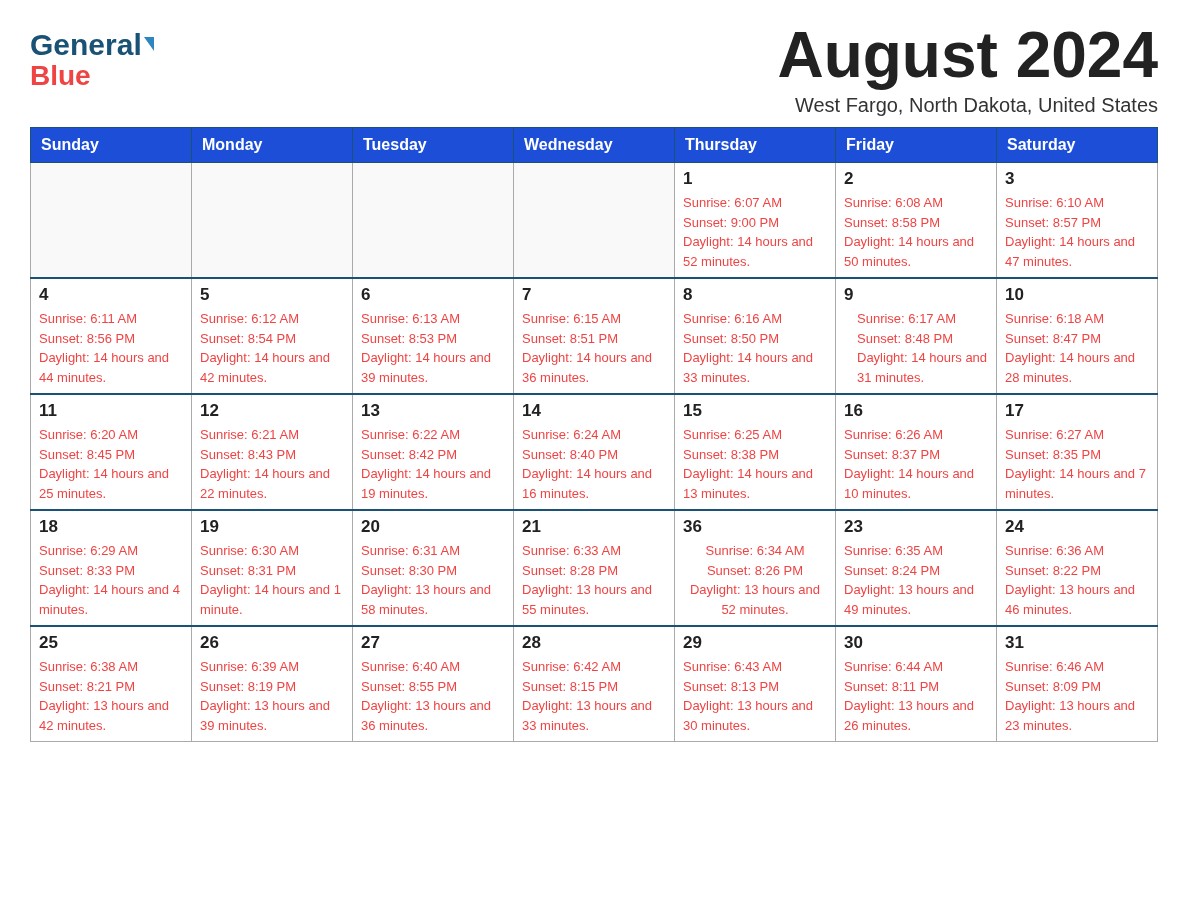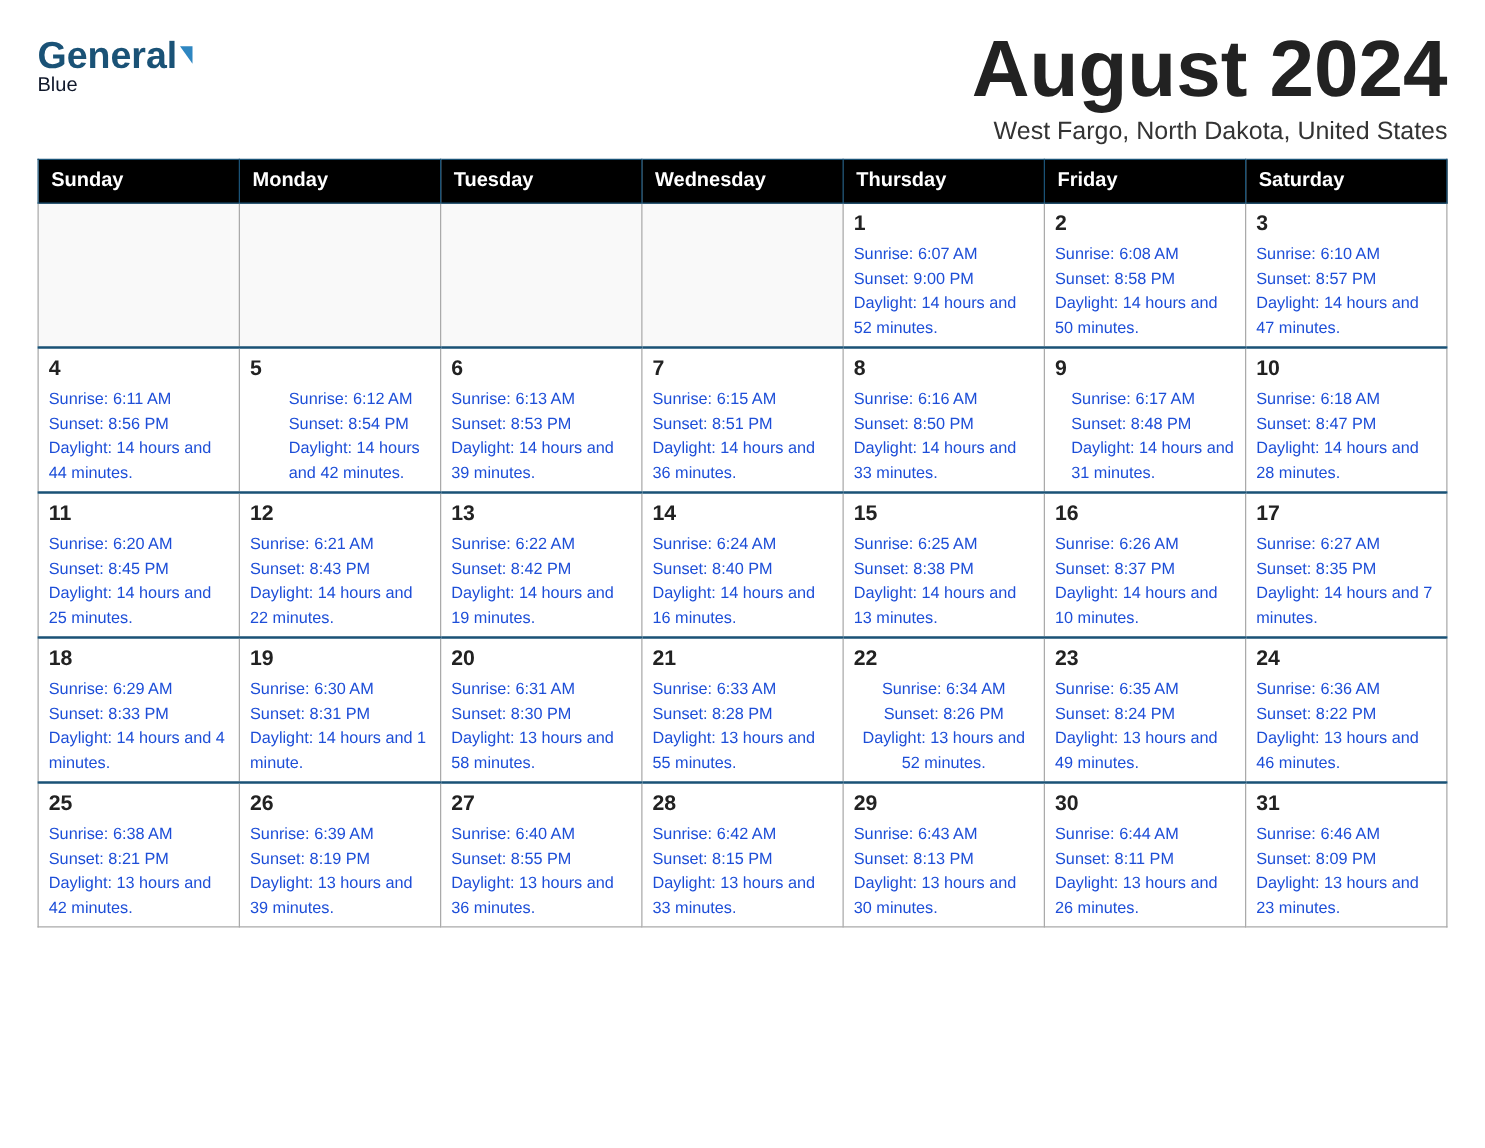--- a/index.html
+++ b/index.html
@@ -26,23 +26,23 @@
     .logo-text {
       font-size: 30px;
       font-weight: bold;
       color: #222;
       line-height: 1;
     }
     .logo-text span {
       color: #1a5276;
     }
     .logo-blue {
-      color: #0f172a;
-      font-size: 16px;
-      font-weight: normal;
+      color: #ef4444;
+      font-size: 28px;
+      font-weight: bold;
     }
     .logo-triangle {
       display: inline-block;
       width: 0;
       height: 0;
       border-left: 10px solid transparent;
       border-right: 0px solid transparent;
       border-top: 14px solid #2e86c1;
       margin-left: 2px;
       vertical-align: middle;
@@ -61,21 +61,21 @@
       font-size: 20px;
       color: #333;
       margin-top: 4px;
     }
     .calendar {
       width: 100%;
       border-collapse: collapse;
       margin-top: 10px;
     }
     .calendar th {
-      background: #000000;
+      background: #1d4ed8;
       color: #fff;
       font-size: 16px;
       font-weight: bold;
       padding: 8px 10px;
       text-align: left;
       border: 1px solid #1a5276;
     }
     .calendar td {
       vertical-align: top;
       border: 1px solid #aaa;
@@ -87,21 +87,21 @@
     }
     .day-num {
       font-size: 17px;
       font-weight: bold;
       color: #222;
       display: block;
       margin-bottom: 4px;
     }
     .day-info {
       font-size: 13px;
-      color: #1d4ed8;
+      color: #ef4444;
       line-height: 1.5;
     }
     .empty-cell {
       background: #f9f9f9;
     }
     .row-divider td {
       border-top: 2px solid #1a5276;
     }
   </style>
 </head>
@@ -160,21 +160,21 @@
       </tr>
       <tr class="row-divider">
         <td>
           <span class="day-num">4</span>
           <div class="day-info" style="white-space: pre-line;">Sunrise: 6:11 AM
 Sunset: 8:56 PM
 Daylight: 14 hours and 44 minutes.</div>
         </td>
         <td>
           <span class="day-num">5</span>
-          <div class="day-info" style="white-space: pre-line; margin-left: 31px;">Sunrise: 6:12 AM
+          <div class="day-info" style="white-space: pre-line;">Sunrise: 6:12 AM
 Sunset: 8:54 PM
 Daylight: 14 hours and 42 minutes.</div>
         </td>
         <td>
           <span class="day-num">6</span>
           <div class="day-info" style="white-space: pre-line;">Sunrise: 6:13 AM
 Sunset: 8:53 PM
 Daylight: 14 hours and 39 minutes.</div>
         </td>
         <td>
@@ -265,21 +265,21 @@
 Sunset: 8:30 PM
 Daylight: 13 hours and 58 minutes.</div>
         </td>
         <td>
           <span class="day-num">21</span>
           <div class="day-info" style="white-space: pre-line;">Sunrise: 6:33 AM
 Sunset: 8:28 PM
 Daylight: 13 hours and 55 minutes.</div>
         </td>
         <td>
-          <span class="day-num">22</span>
+          <span class="day-num">36</span>
           <div class="day-info" style="white-space: pre-line; text-align: center;">Sunrise: 6:34 AM
 Sunset: 8:26 PM
 Daylight: 13 hours and 52 minutes.</div>
         </td>
         <td>
           <span class="day-num">23</span>
           <div class="day-info" style="white-space: pre-line;">Sunrise: 6:35 AM
 Sunset: 8:24 PM
 Daylight: 13 hours and 49 minutes.</div>
         </td>

